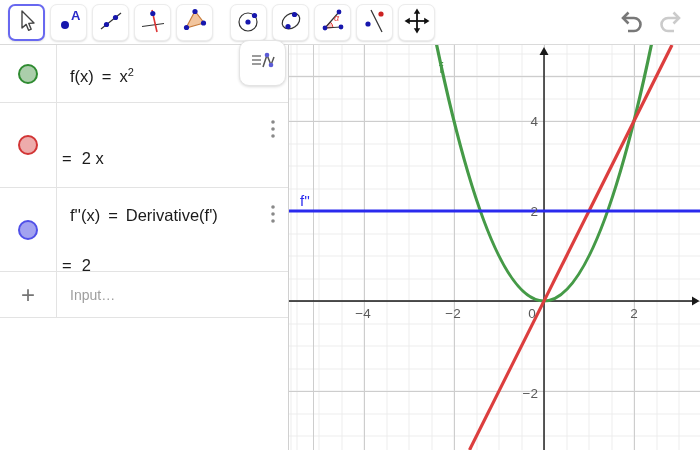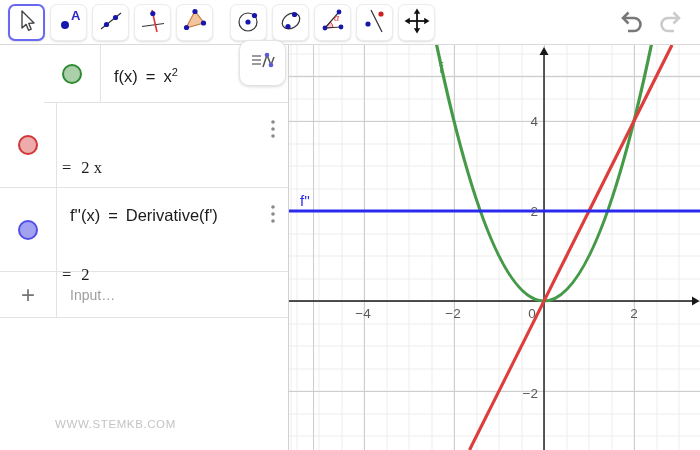--- a/index.html
+++ b/index.html
@@ -15,32 +15,32 @@
             justify-content:center;padding:0;cursor:pointer;box-sizing:border-box;}
   .tool-btn.selected{border:2px solid #6868f0;}
   .tool-btn.group-start{margin-left:12px;}
   .history{position:absolute;right:14px;top:0;height:45px;display:flex;align-items:center;gap:8px;}
   .hist-btn{background:none;border:none;padding:2px;cursor:pointer;}
 
   
   .algebra{position:absolute;top:45px;left:0;width:289px;height:405px;background:#fff;
            border-right:1px solid #d0d0d0;box-sizing:border-box;}
   .arow{display:flex;border-bottom:1px solid #e3e3e3;box-sizing:border-box;position:relative;}
-  .r1{height:58px;margin-left:44px;} .r2{height:85px;} .r3{height:84px;} .rin{height:46px;}
+  .r1{height:58px;} .r2{height:85px;} .r3{height:84px;} .rin{height:46px;}
   .marker-col{width:57px;flex:0 0 57px;border-right:1px solid #e3e3e3;display:flex;
               align-items:center;justify-content:center;box-sizing:border-box;}
   .marker{width:20px;height:20px;border-radius:50%;box-sizing:border-box;cursor:pointer;}
   .m-green{background:#abceab;border:2px solid #2f8b31;}
   .m-red{background:#edabab;border:2px solid #d23535;}
   .m-blue{background:#a2a2f0;border:2px solid #5050e8;}
   .row-body{flex:1;position:relative;font-size:16.5px;padding-left:5px;box-sizing:border-box;}
   .r1 .row-body{display:flex;align-items:center;}
   .r2 .row-body,.r3 .row-body{padding-top:16px;}
   .exprline{line-height:22px;padding-left:8px;white-space:nowrap;}
-  .line2{margin-top:38px;padding-left:0;font-family:Liberation Serif, serif;}
+  .line2{margin-top:28px;padding-left:0;}
   .eq{margin:0 8px;}
   .eq2{margin-right:10px;}
   sup{font-size:11px;}
   .toggle-btn{position:absolute;right:2px;top:-5px;width:47px;height:46px;border-radius:10px;
               border:1px solid #e4e4e4;background:#fff;box-shadow:0 1px 3px rgba(0,0,0,.15);
               display:flex;align-items:center;justify-content:center;cursor:pointer;}
   .kebab-btn{position:absolute;right:10px;top:14px;background:none;border:none;padding:2px;cursor:pointer;}
   .plus{font-size:24px;font-weight:300;color:#757575;}
   .input-field{flex:1;border:none;outline:none;font-size:14px;padding:0 0 0 13px;
                font-family:"Liberation Sans",sans-serif;color:#333;background:transparent;}
@@ -254,21 +254,20 @@
       </div>
     </div>
 
     <div class="arow rin">
       <div class="marker-col">
         <span class="plus">+</span>
       </div>
       <input class="input-field" type="text" placeholder="Input…" style="">
     </div>
 
-    <div class="watermark">WWW.STEMKB.COM</div>
   </div>
 
   <div class="graph">
     <svg width="411" height="405" viewBox="0 0 411 405">
 
       <g>
         <line x1="0" y1="256" x2="404" y2="256" stroke="#1a1a1a" stroke-width="1.4"></line>
         <path d="M403,251.5 L410.5,256 L403,260.5 Z" fill="#1a1a1a"></path>
       </g>
       <g>

